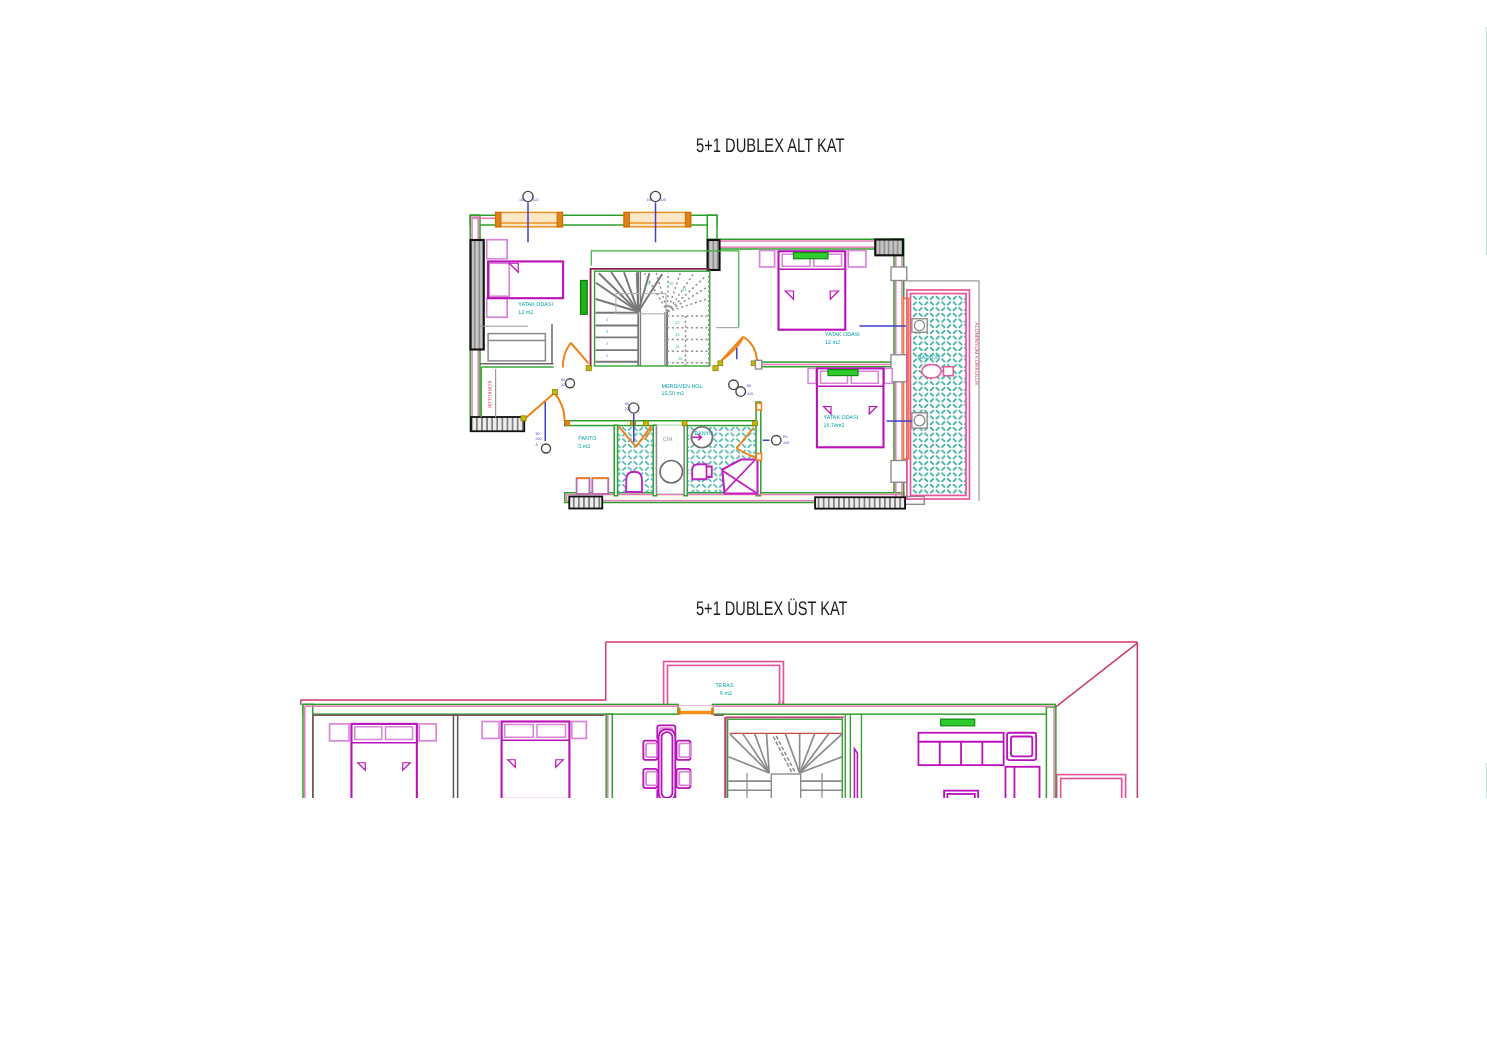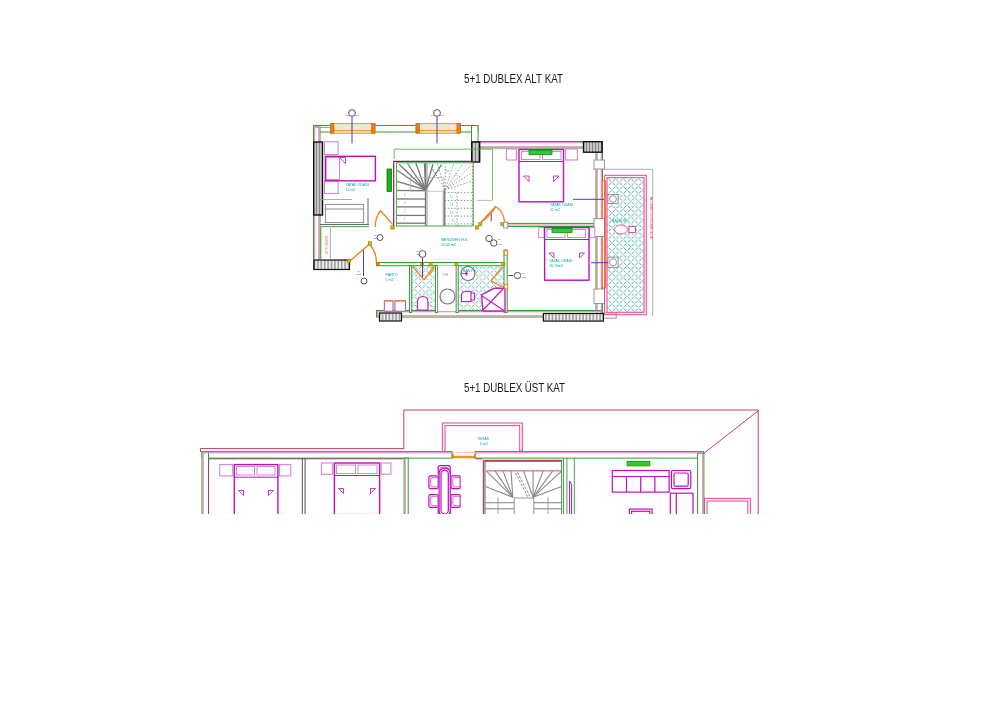--- a/index.html
+++ b/index.html
@@ -1,17 +1,17 @@
 <!DOCTYPE html>
 <html><head>
 <meta charset="utf-8">
 <style>
 html,body{margin:0;padding:0;background:#ffffff;}
 #page{position:relative;width:991px;height:514px;background:#0f766e;overflow:hidden;
-font-family:"Liberation Sans", sans-serif;}
+font-family:"Liberation Sans", sans-serif;margin-top:18px;}
 svg{position:absolute;top:0;left:0;}
 </style>
 </head>
 <body>
 <div id="page">
 <svg width="991" height="703" viewBox="0 0 991 703">
 <defs>
 <pattern id="tiles" width="7.6" height="7.6" patternUnits="userSpaceOnUse">
   <path d="M4.55,0.75 L6.85,3.05 M6.85,4.55 L4.55,6.85 M3.05,6.85 L0.75,4.55 M0.75,3.05 L3.05,0.75" stroke="#2aa79a" stroke-width="0.85" fill="none"></path>
   <path d="M0.75,3.05 L3.05,0.75" stroke="#2aa79a" stroke-width="0.85" fill="none" transform="translate(3.8,3.8)"></path>

